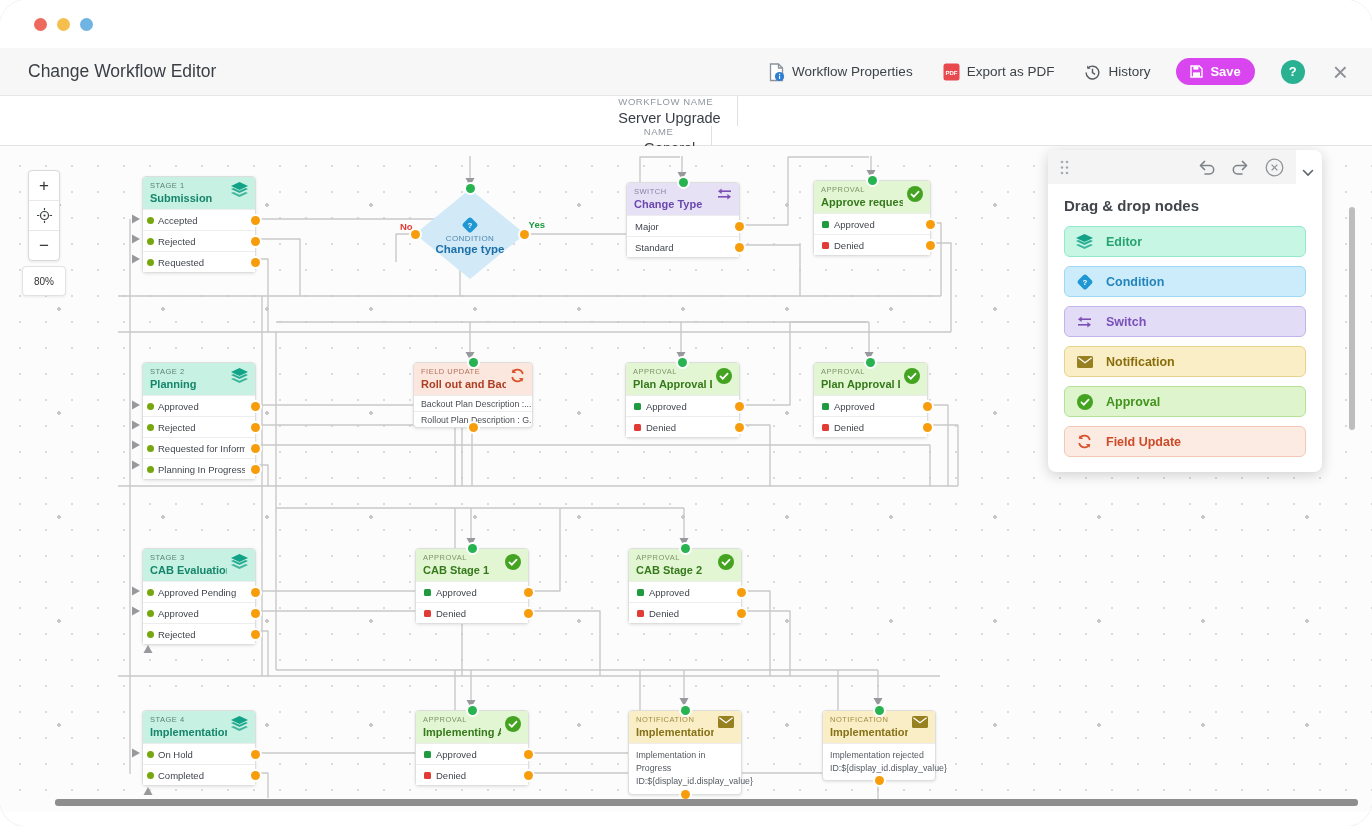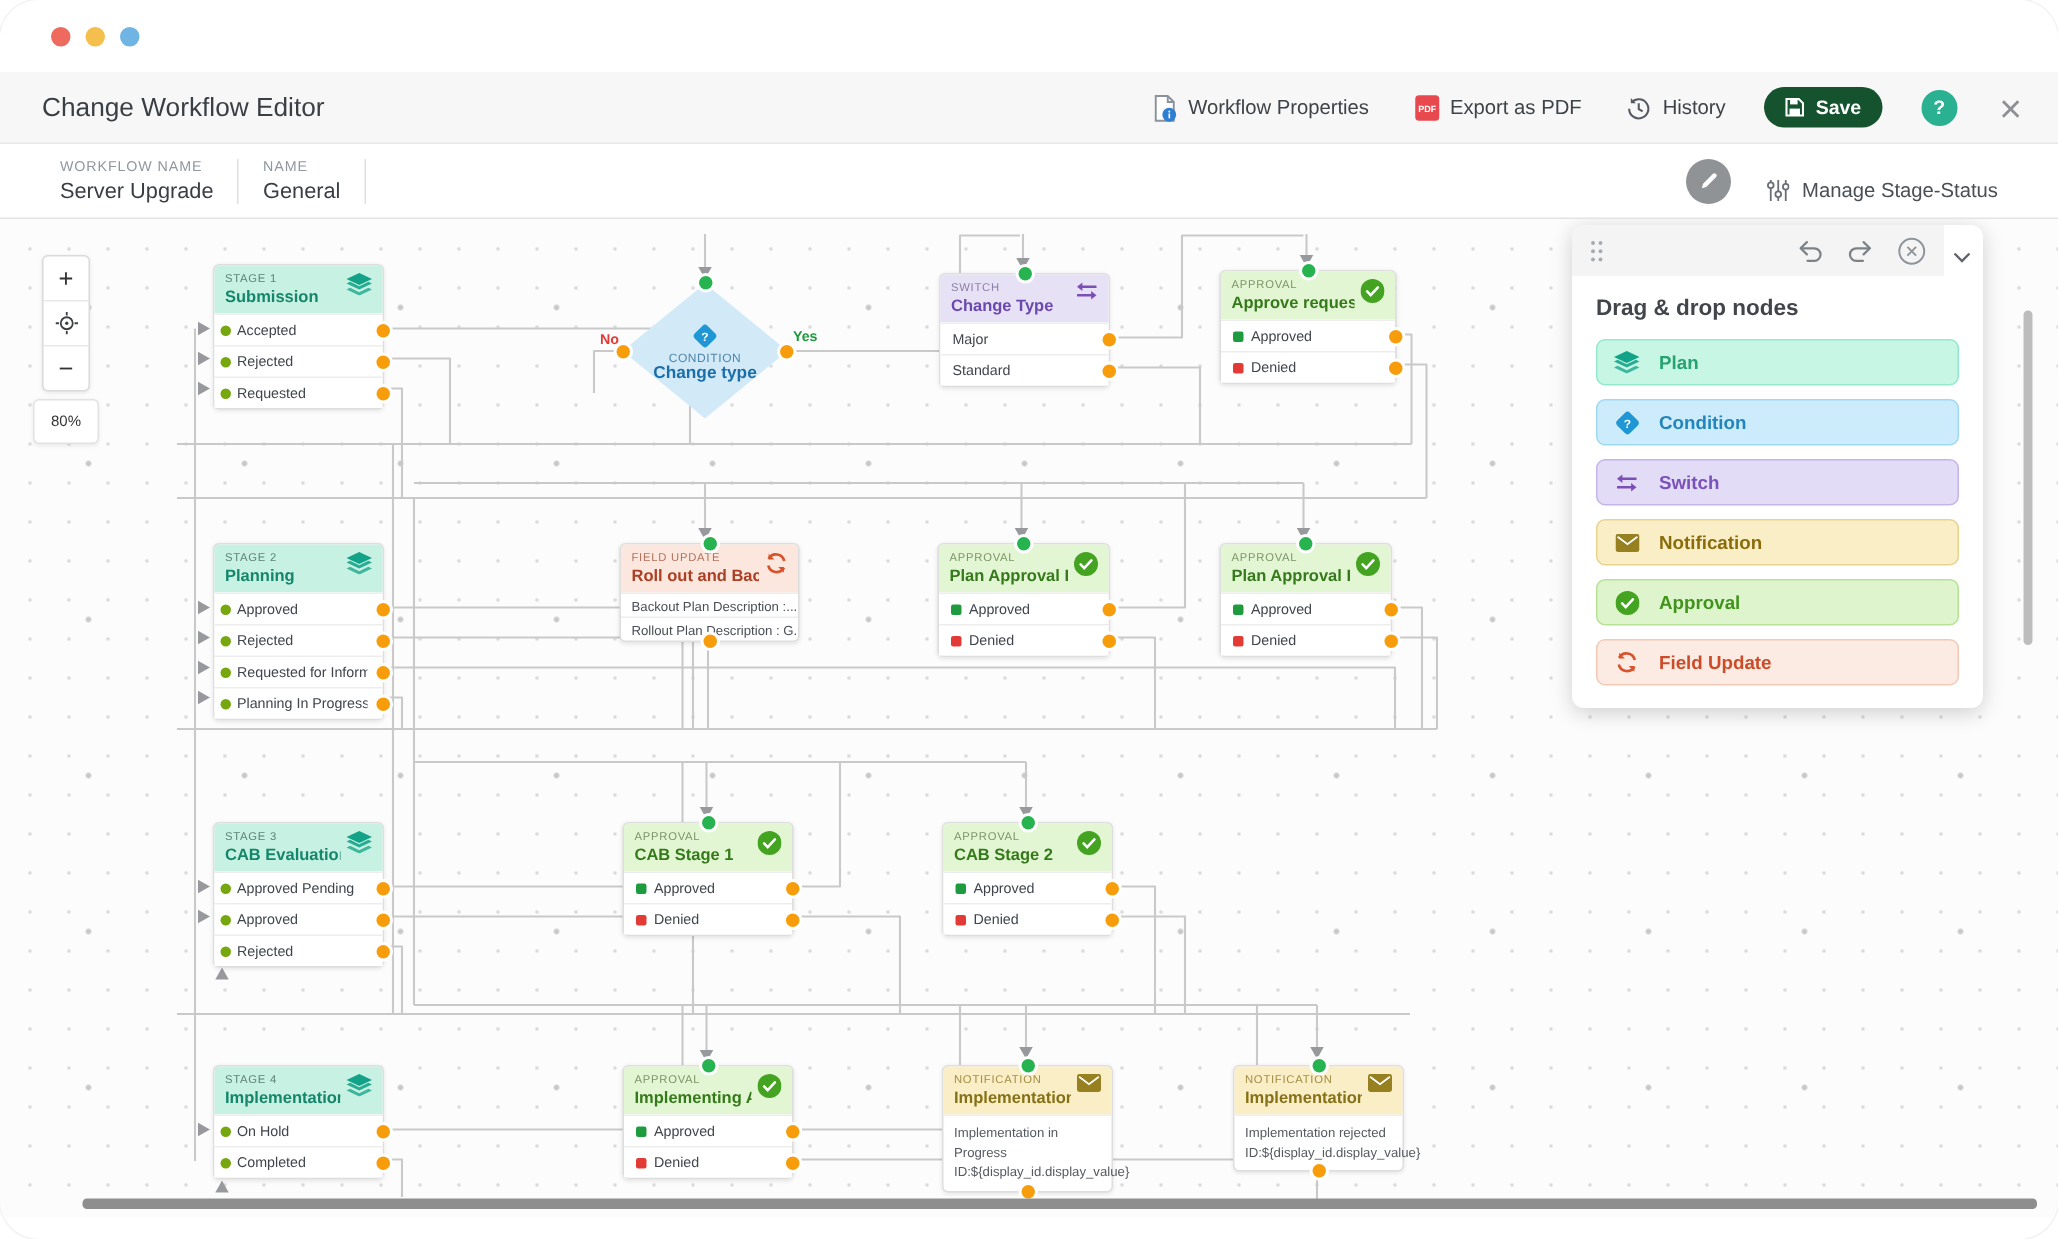--- a/index.html
+++ b/index.html
@@ -6,25 +6,25 @@
   body{width:1372px;height:826px;font-family:"Liberation Sans","DejaVu Sans",sans-serif;-webkit-font-smoothing:antialiased;}
   .window{position:relative;width:1372px;height:826px;background:#fff;border-radius:26px;overflow:hidden;box-shadow:0 0 0 1px rgba(0,0,0,.05);}
   
   .titlebar{height:48px;display:flex;align-items:center;padding-left:34px;background:#fff;}
   .tl{width:13px;height:13px;border-radius:50%;margin-right:10px;display:inline-block;}
   
   .header{height:47px;background:#f7f7f8;border-bottom:1px solid #e7e7e7;display:flex;align-items:center;padding:0 24px 0 28px;text-align:center;}
   .header-title{font-size:17.5px;color:#3a3f44;}
   .header-actions{margin-left:auto;display:flex;align-items:center;gap:26px;}
   .hbtn{display:flex;align-items:center;gap:7px;font-size:13.5px;color:#3e4347;cursor:pointer;}
-  .savebtn{display:flex;align-items:center;gap:7px;background:#14532d;color:#fff;font-size:13px;font-weight:bold;border-radius:15px;padding:6px 14px;cursor:pointer;}
+  .savebtn{display:flex;align-items:center;gap:7px;background:#d946ef;color:#fff;font-size:13px;font-weight:bold;border-radius:15px;padding:6px 14px;cursor:pointer;}
   .helpbtn{width:24px;height:24px;border-radius:50%;background:#2ab191;color:#fff;font-size:13px;font-weight:bold;display:flex;align-items:center;justify-content:center;cursor:pointer;}
   .closebtn{font-size:26px;color:#8d9196;line-height:1;cursor:pointer;margin-left:2px;font-weight:300;}
   
-  .infobar{height:49px;background:#fff;border-bottom:1px solid #e3e3e3;display:flex;align-items:center;padding:0 40px;}
+  .infobar{height:49px;background:#fff;border-bottom:1px solid #e3e3e3;display:flex;align-items:center;padding:0 28px;flex-direction:column;}
   .ifield{padding-right:16px;margin-right:16px;border-right:1px solid #e0e0e0;}
   .ifield:nth-child(3){border-right:none;}
   .ilabel{font-size:9.5px;color:#9097a1;letter-spacing:.6px;margin-bottom:3px;}
   .ivalue{font-size:14.5px;color:#393e45;}
   .infobar-right{margin-left:auto;display:flex;align-items:center;gap:24px;}
   .pencil-circle{width:30px;height:30px;border-radius:50%;background:#909396;display:flex;align-items:center;justify-content:center;cursor:pointer;}
   .manage{display:flex;align-items:center;gap:8px;font-size:13.5px;color:#4a4f55;cursor:pointer;margin-top:12px;}
   
   .canvas{position:relative;height:666px;background-color:#fcfcfc;overflow:hidden;
     background-image:radial-gradient(circle,#dadada 1px,transparent 1.4px),radial-gradient(circle,#c8c8c8 1.6px,transparent 2.1px);
@@ -695,21 +695,21 @@
       <div class="panel-title">Drag &amp; drop nodes</div>
       <div class="panel-items">
           <div class="pal-item pal-stage">
             <span class="pal-icon">
               <svg width="17" height="15" viewBox="0 0 17 15">
                 <path d="M8.5 0 17 4 8.5 8 0 4Z" fill="#12a287"></path>
                 <path d="M2.4 5.9 0 7 8.5 11 17 7 14.6 5.9 8.5 8.8Z" fill="#12a287" opacity=".88"></path>
                 <path d="M2.4 9.9 0 11 8.5 15 17 11 14.6 9.9 8.5 12.8Z" fill="#12a287" opacity=".75"></path>
               </svg>
             </span>
-            <span>Plan</span>
+            <span>Editor</span>
           </div>
           <div class="pal-item pal-condition">
             <span class="pal-icon">
               <span class="qicon-sq">
                 <i>?</i>
               </span>
             </span>
             <span>Condition</span>
           </div>
           <div class="pal-item pal-switch">

